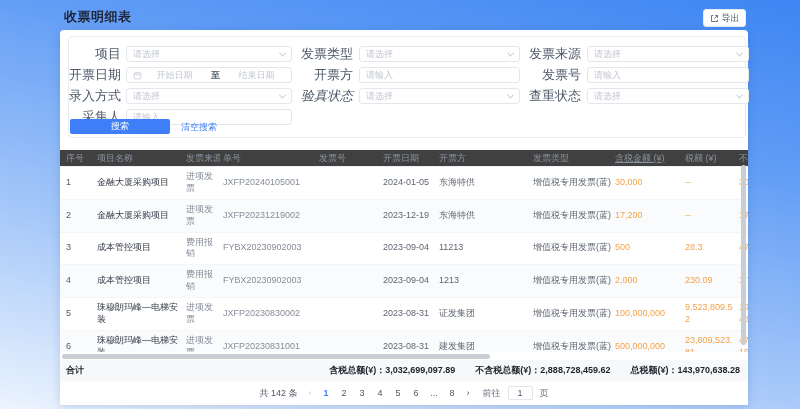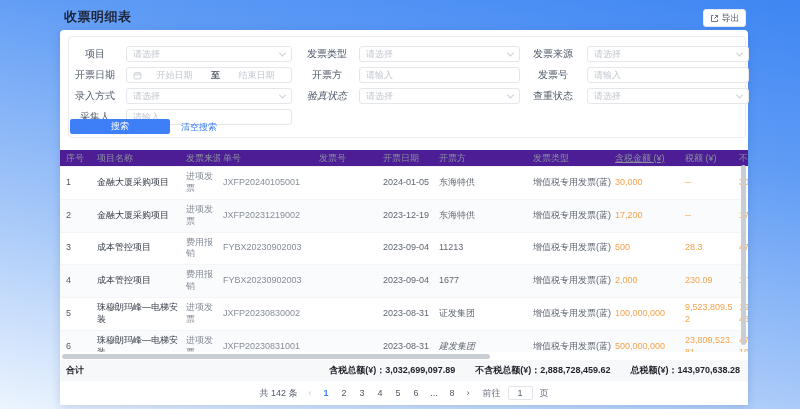--- a/index.html
+++ b/index.html
@@ -18,38 +18,38 @@
     font-size:9px; color:#4e5969; cursor:pointer;
   }
   .export-btn svg { display:block; }
   
   .card {
     position:absolute; left:60px; top:30px; width:688px; height:375px;
     background:#fff; border-radius:4px 4px 0 0; box-shadow:0 2px 10px rgba(21,60,130,.18);
   }
   
   .filter-panel { position:absolute; left:8px; top:6px; width:678px; height:102px; border:1px solid #eaecf1; border-radius:4px; background:#fff; }
-  .f-label { position:absolute; height:16px; line-height:16px; text-align:center; font-size:10px; color:#4e5969; }
+  .f-label { position:absolute; height:16px; line-height:16px; text-align:right; font-size:13px; color:#4e5969; }
   .f-control {
     position:absolute; height:16px; border:1px solid #e5e6eb; border-radius:3px; background:#fff;
     display:flex; align-items:center; padding:0 6px; gap:4px; font-size:9px; color:#c2c7d0; cursor:pointer;
   }
   .f-control .ph { color:#c2c7d0; flex:1 1 auto; overflow:hidden; white-space:nowrap; }
   .chev { width:5px; height:5px; border-right:1px solid #c2c7d0; border-bottom:1px solid #c2c7d0; transform:rotate(45deg) translate(-1px,-1px); flex:0 0 auto; }
   .sep { color:#4e5969; font-weight:bold; flex:0 0 auto; padding:0 4px; }
   .btn-search {
     position:absolute; left:10px; top:89px; width:100px; height:15px;
     background:#3e7ff7; color:#fff; font-size:9px; border:none; border-radius:2px;
     display:flex; align-items:center; justify-content:center; cursor:pointer;
   }
   .link-clear { position:absolute; left:121px; top:91px; font-size:9px; color:#3e7ff7; cursor:pointer; }
   
   .table-wrap { position:absolute; left:0; top:120px; width:688px; height:202px; overflow:hidden; }
   .t-inner { width:736px; }
-  .thead { display:flex; height:17px; align-items:center; background:#4c1d95; border-bottom:1px solid #f0f1f4; }
+  .thead { display:flex; height:17px; align-items:center; background:#404040; border-bottom:1px solid #f0f1f4; }
   .th { font-size:9px; color:#8a919f; padding:0 3px; overflow:hidden; white-space:nowrap; flex:0 0 auto; }
   .tr { display:flex; border-bottom:1px solid #f4f5f7; align-items:center; }
   .tr.odd { background:#fafbfc; }
   .td { font-size:9px; padding:4px 3px; line-height:1.32; flex:0 0 auto; overflow:hidden; word-break:break-all; }
   .td.c-serial { color:#4e5969; padding-left:6px; }
   .td.c-project_name { color:#353b48; }
   .td.c-invoice_source, .td.c-order_no { color:#868d99; }
   .td.c-invoice_date, .td.c-issuer, .td.c-invoice_type { color:#5f6672; white-space:nowrap; }
   .td.orange { color:#f5a24a; }
   
@@ -198,21 +198,21 @@
             <span class="td c-tax orange" style="width: 54px;">28.3</span>
             <span class="td c-amount_excl_tax orange" style="width: 60px;">471.7</span>
           </div>
           <div class="tr odd">
             <span class="td c-serial" style="width: 34px;">4</span>
             <span class="td c-project_name" style="width: 89px;">成本管控项目</span>
             <span class="td c-invoice_source" style="width: 37px;">费用报销</span>
             <span class="td c-order_no" style="width: 96px;">FYBX20230902003</span>
             <span class="td c-invoice_no" style="width: 64px;"></span>
             <span class="td c-invoice_date" style="width: 56px;">2023-09-04</span>
-            <span class="td c-issuer" style="width: 94px;">1677</span>
+            <span class="td c-issuer" style="width: 94px;">1213</span>
             <span class="td c-invoice_type" style="width: 82px;">增值税专用发票(蓝)</span>
             <span class="td c-amount_incl_tax orange" style="width: 70px;">2,000</span>
             <span class="td c-tax orange" style="width: 54px;">230.09</span>
             <span class="td c-amount_excl_tax orange" style="width: 60px;">1,769.91</span>
           </div>
           <div class="tr">
             <span class="td c-serial" style="width: 34px;">5</span>
             <span class="td c-project_name" style="width: 89px;">珠穆朗玛峰—电梯安装</span>
             <span class="td c-invoice_source" style="width: 37px;">进项发票</span>
             <span class="td c-order_no" style="width: 96px;">JXFP20230830002</span>
@@ -224,21 +224,21 @@
             <span class="td c-tax orange" style="width: 54px;">9,523,809.52</span>
             <span class="td c-amount_excl_tax orange" style="width: 60px;">190,476,190.48</span>
           </div>
           <div class="tr odd">
             <span class="td c-serial" style="width: 34px;">6</span>
             <span class="td c-project_name" style="width: 89px;">珠穆朗玛峰—电梯安装</span>
             <span class="td c-invoice_source" style="width: 37px;">进项发票</span>
             <span class="td c-order_no" style="width: 96px;">JXFP20230831001</span>
             <span class="td c-invoice_no" style="width: 64px;"></span>
             <span class="td c-invoice_date" style="width: 56px;">2023-08-31</span>
-            <span class="td c-issuer" style="width: 94px; font-style: italic;">建发集团</span>
+            <span class="td c-issuer" style="width: 94px;">建发集团</span>
             <span class="td c-invoice_type" style="width: 82px;">增值税专用发票(蓝)</span>
             <span class="td c-amount_incl_tax orange" style="width: 70px;">500,000,000</span>
             <span class="td c-tax orange" style="width: 54px;">23,809,523.81</span>
             <span class="td c-amount_excl_tax orange" style="width: 60px;">476,190,476.19</span>
           </div>
         </div>
     </div>
     <div class="vscroll"></div>
     <div class="hscroll"></div>
 

